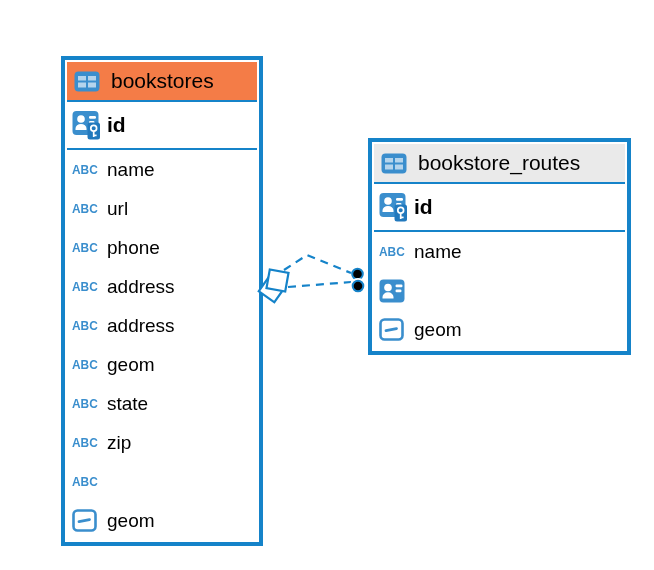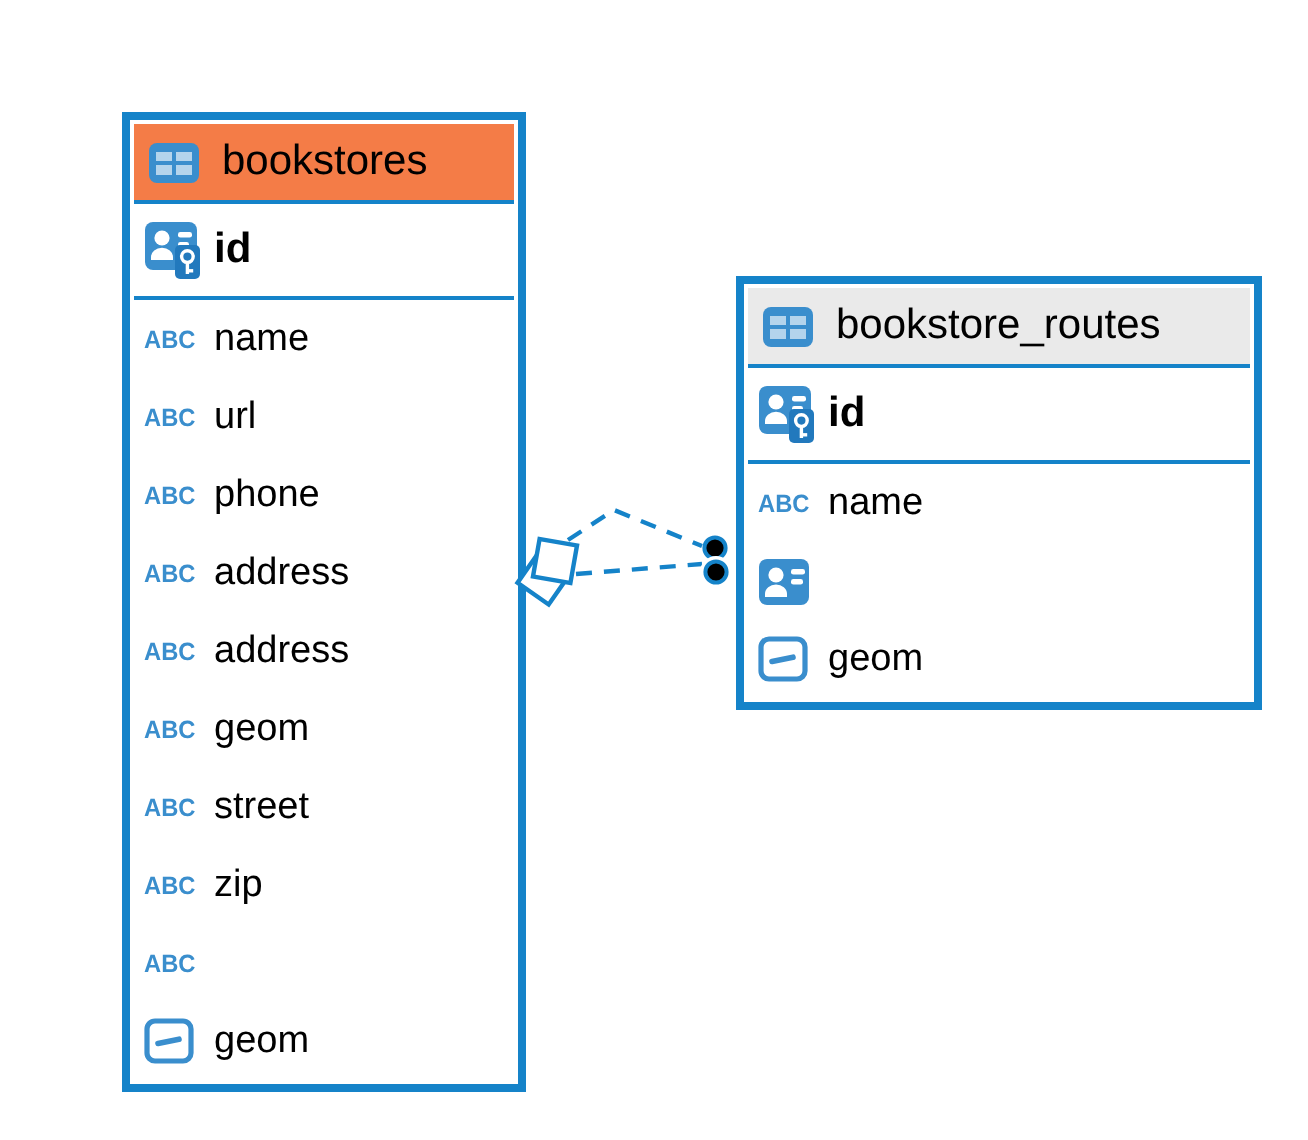--- a/index.html
+++ b/index.html
@@ -111,21 +111,21 @@
         <div class="row">
           <span class="ic">
             <span class="abc">ABC</span>
           </span>
           <span class="cname">geom</span>
         </div>
         <div class="row">
           <span class="ic">
             <span class="abc">ABC</span>
           </span>
-          <span class="cname">street</span>
+          <span class="cname">state</span>
         </div>
         <div class="row">
           <span class="ic">
             <span class="abc">ABC</span>
           </span>
           <span class="cname">zip</span>
         </div>
         <div class="row">
           <span class="ic">
             <span class="abc">ABC</span>

